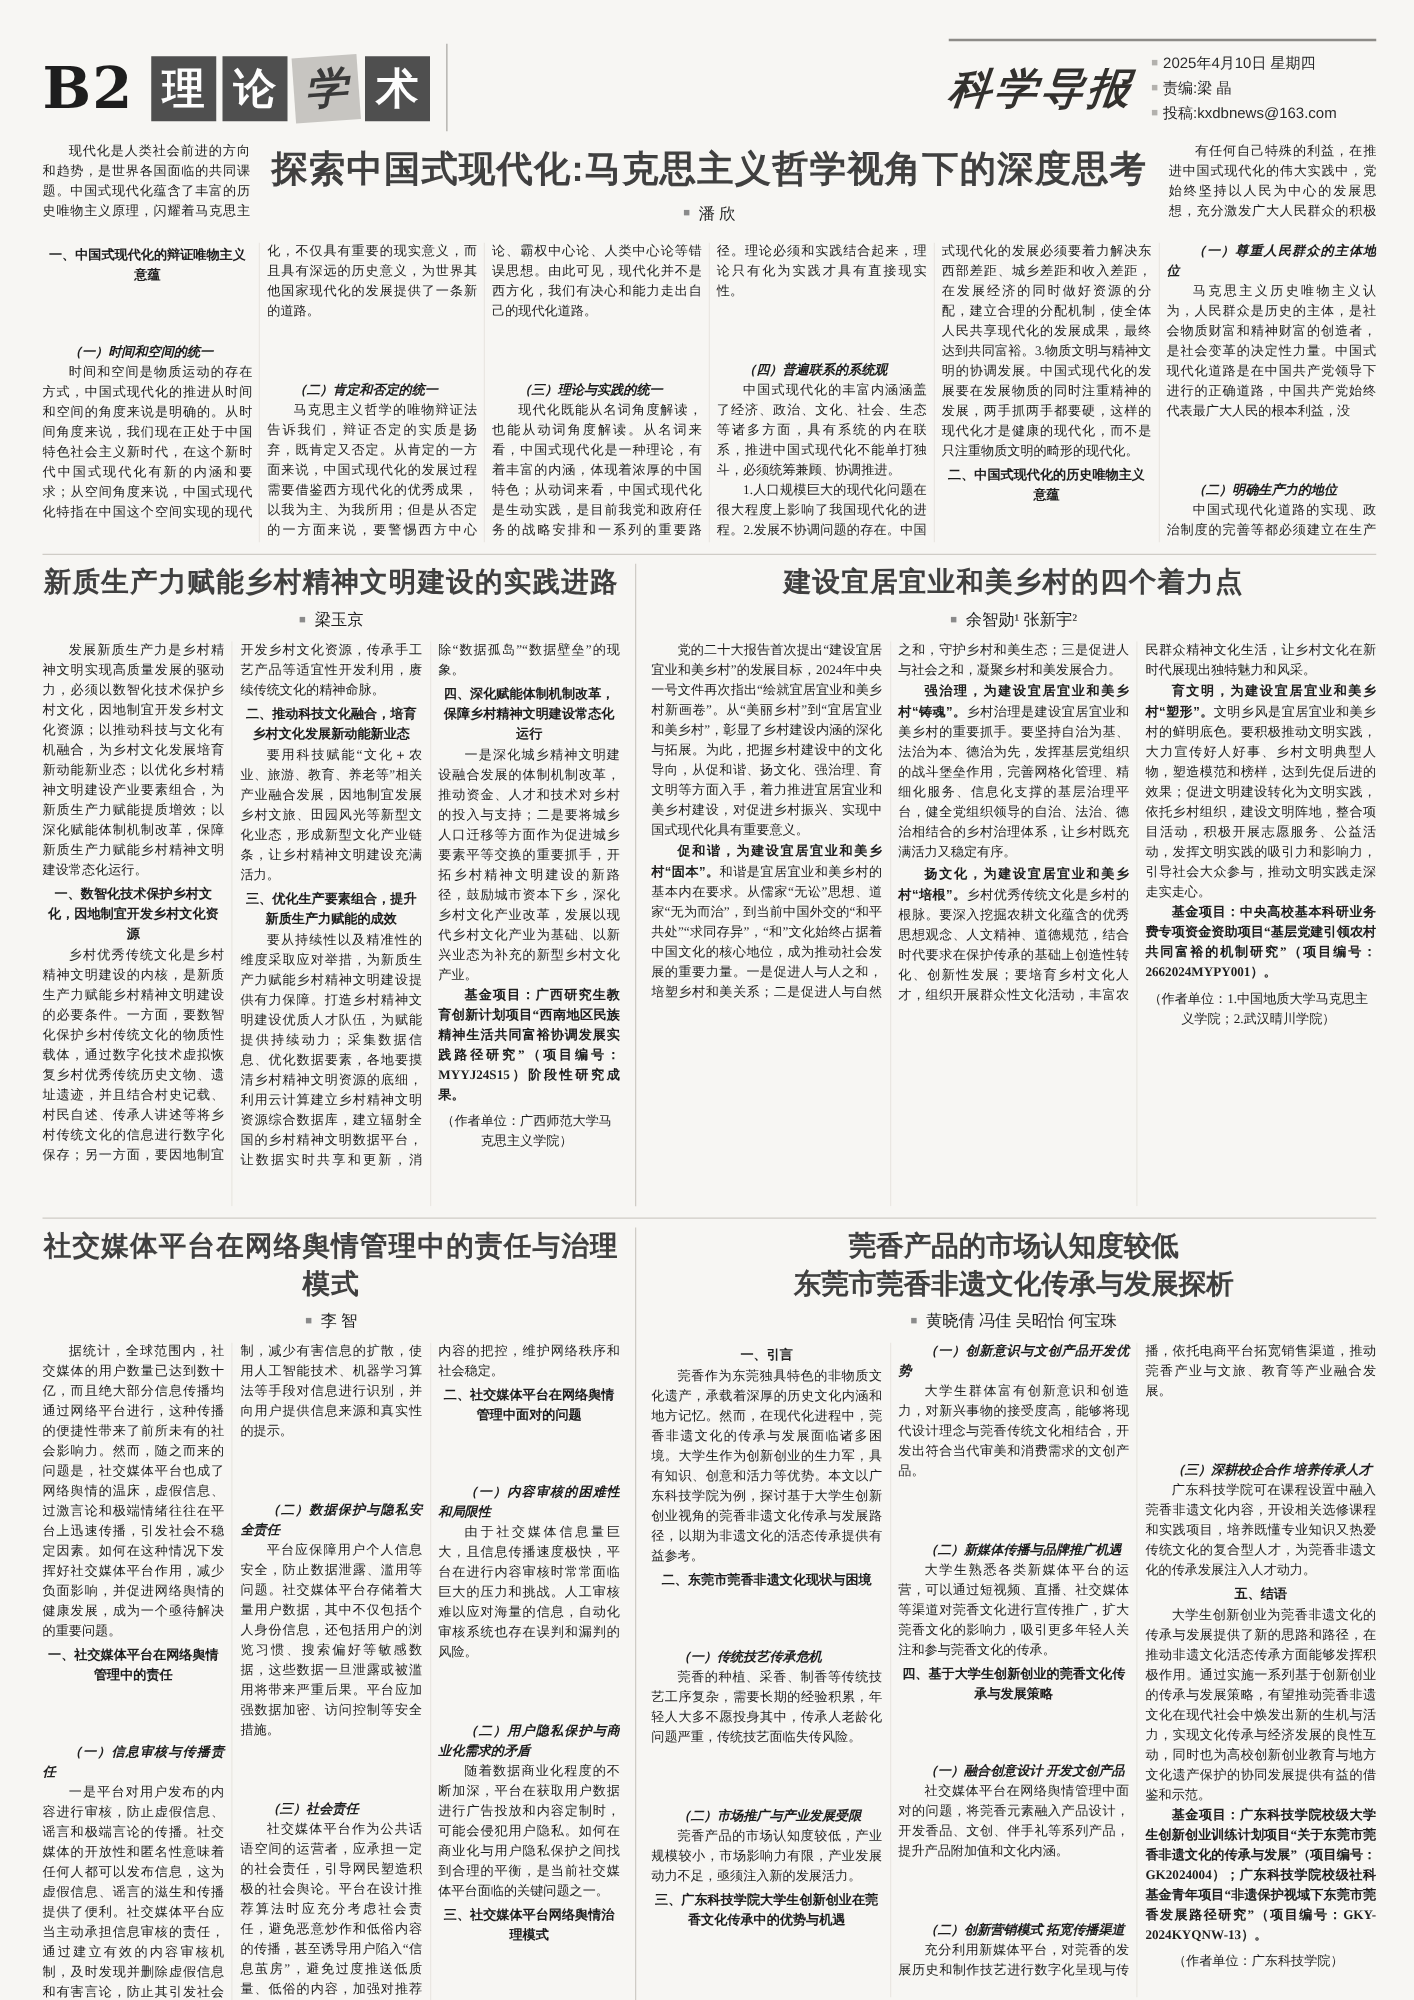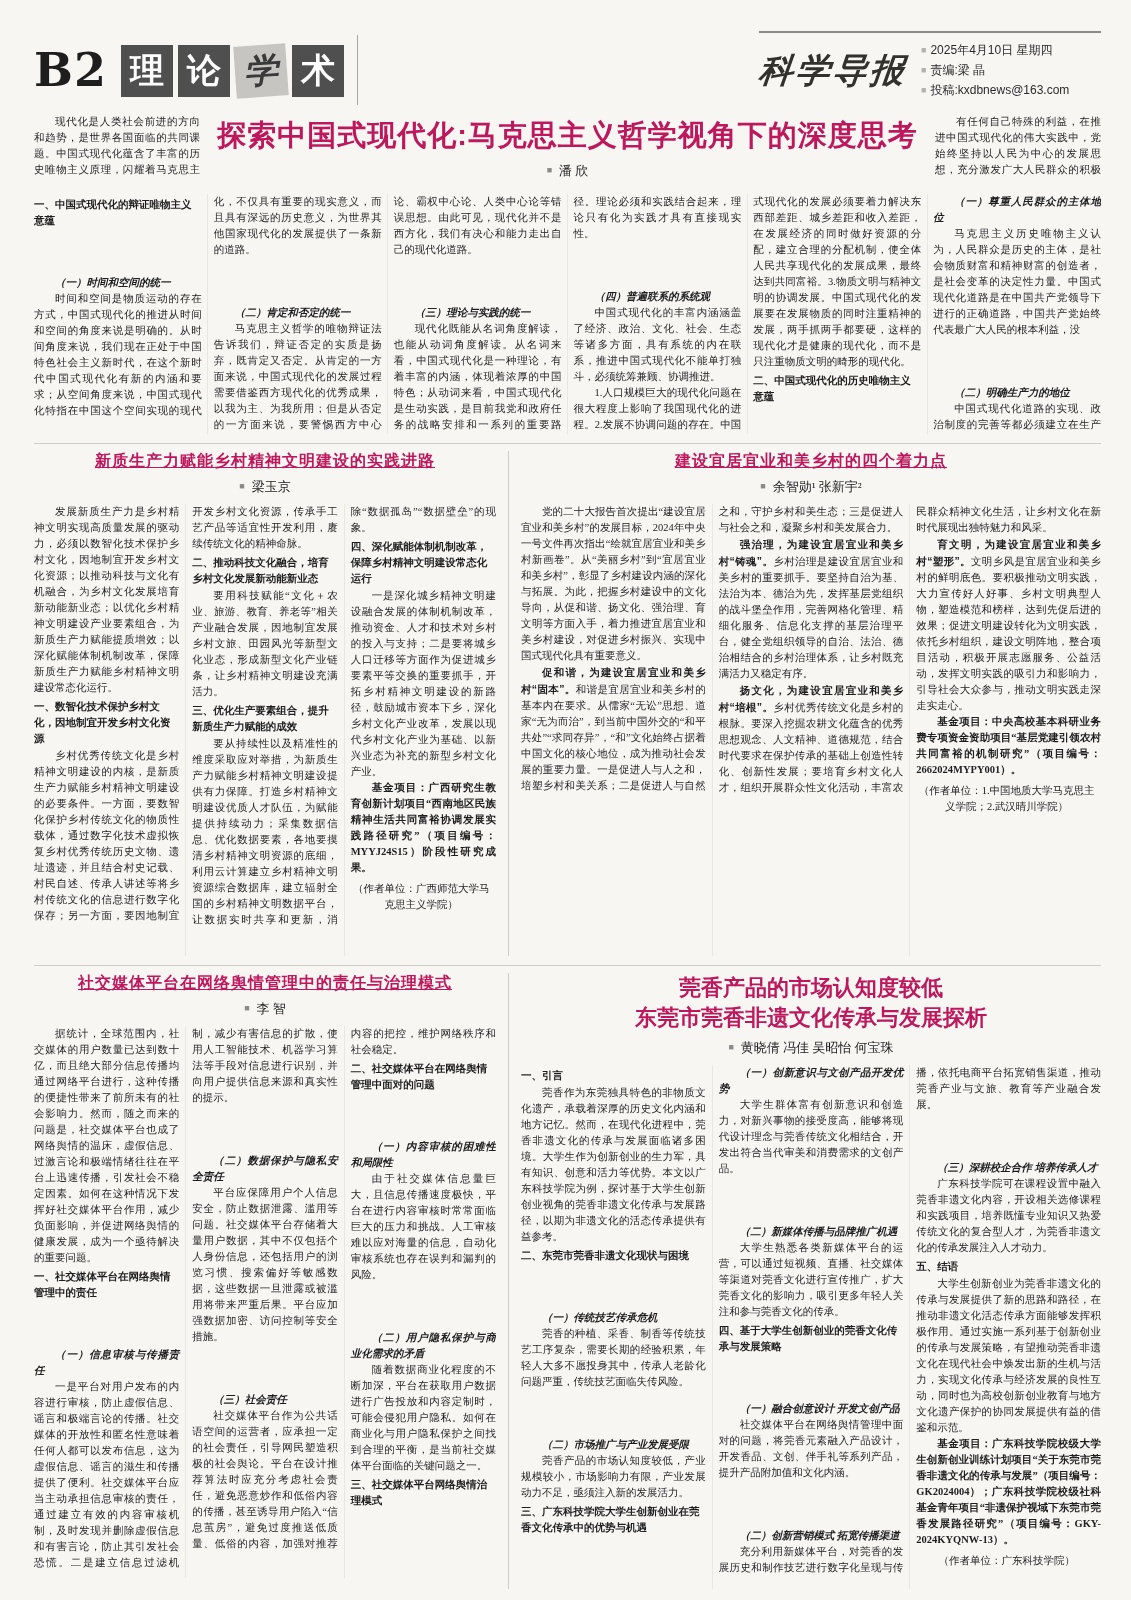--- a/index.html
+++ b/index.html
@@ -21,46 +21,46 @@
   .hdr-vrule{width:1px;height:70px;background:#a9a7a3;margin:8px 0 0 8px;}
   .hdr-right{margin-left:auto;width:342px;}
   .hdr-topline{border-top:2px solid #8d8b87;margin-bottom:8px;}
   .hdr-right-row{display:flex;align-items:center;}
   .masthead{font-family:"DejaVu Serif", serif;font-weight:700;font-style:italic;font-size:34px;
     letter-spacing:3px;color:#33312e;transform:skewX(-6deg);white-space:nowrap;margin-right:14px;}
   .pubinfo{font-family:"Liberation Sans", sans-serif;font-size:12px;line-height:1.65;color:#2a2a2a;white-space:nowrap;}
   .pubinfo .sq{color:#b3b1ad;font-size:9px;margin-right:4px;vertical-align:1px;}
 
   
-  .art-title{font-family:"Liberation Sans", sans-serif;font-weight:700;text-align:center;margin:0;color:#be185d;}
+  .art-title{font-family:"Liberation Sans", sans-serif;font-weight:700;text-align:center;margin:0;color:#404040;}
   .byline{text-align:center;font-size:13px;margin:6px 0 8px;}
   .byline .sq{color:#8a8a8a;font-size:9px;margin-right:7px;vertical-align:2px;}
   .body{font-size:10.5px;line-height:16px;text-align:justify;overflow:hidden;}
   .blk{margin:0;}
   .blk.p,.blk.lead,.blk.runin,.blk.fund{text-indent:2em;}
-  .blk.h1{font-family:"Liberation Sans", sans-serif;font-weight:700;text-align:left;text-indent:0;margin:2px 0;}
+  .blk.h1{font-family:"Liberation Sans", sans-serif;font-weight:700;text-align:center;text-indent:0;margin:2px 0;}
   .blk.h2{font-style:italic;font-weight:700;text-indent:2em;margin-top:47px;}
   .blk.runin strong{font-family:"Liberation Sans", sans-serif;font-weight:700;}
   .blk.fund{font-weight:700;}
   .blk.attr{text-align:center;text-indent:0;padding-right:4px;margin-top:5px;}
 
   
   .a1top{display:flex;gap:12px;margin-bottom:6px;}
   .a1side{width:166px;height:64px;overflow:hidden;font-size:10.5px;line-height:16px;text-align:justify;}
   .a1head{flex:1;padding-top:2px;}
   .t1{font-size:29px;letter-spacing:1px;}
   .cols6{columns:6;column-gap:12px;column-fill:balance;height:240px;column-rule:1px solid #eae7e2;}
 
   
   .rule{border:0;border-top:1px solid #cfccc6;margin:9px 0 7px;}
   .band{display:flex;align-items:stretch;}
   .band-left{width:462px;}
   .band-sep{width:1px;background:#cfccc6;margin:0 12px;}
   .band-right{flex:1;min-width:0;}
-  .t2{font-size:16px;letter-spacing:1px;text-decoration:underline;}
+  .t2{font-size:22px;letter-spacing:1px;}
   .t5{font-size:22px;line-height:30px;}
   .cols3{columns:3;column-gap:13px;column-fill:balance;column-rule:1px solid #eae7e2;}
   .h-mid{height:452px;}
   .h-b4{height:552px;}
   .h-b5{height:524px;}
 </style>
 </head>
 <body>
 
 <div class="page">

